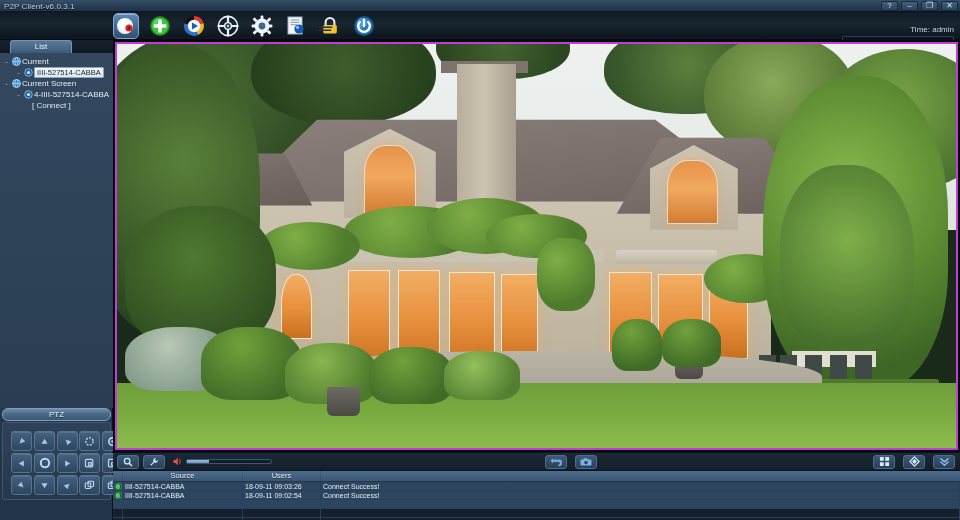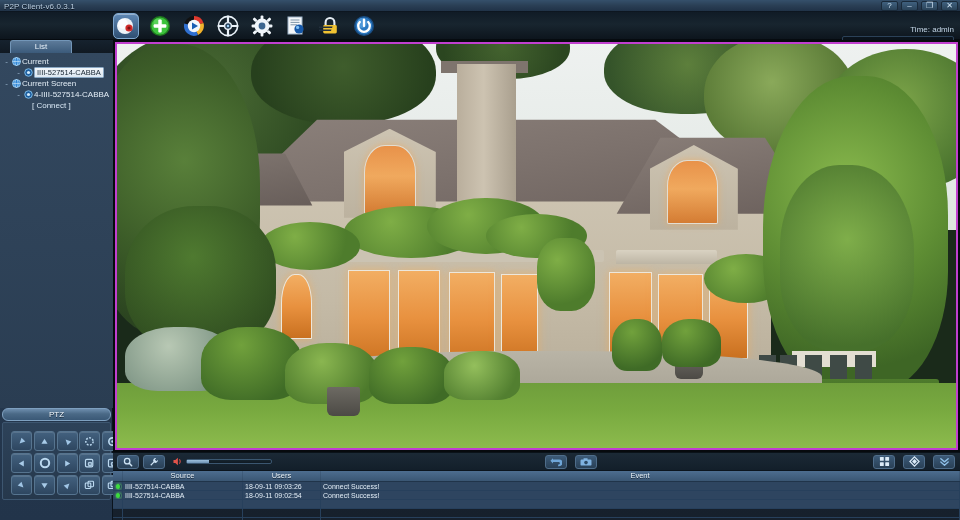--- a/index.html
+++ b/index.html
@@ -658,21 +658,20 @@
           <path d="M2 3 L6 6.4 L10 3 M2 6.6 L6 10 L10 6.6" fill="none" stroke="#8fc0e8" stroke-width="1.5" stroke-linecap="round" stroke-linejoin="round"></path>
         </svg>
     </div>
   </div>
 
   <div class="events">
     <div class="ev-head">
       <div class="c-stat"></div>
       <div class="c-src">Source</div>
       <div class="c-time">Users</div>
-      <div class="c-evt">Event</div>
     </div>
 
     <div class="ev-row">
       <div class="c-stat">
           <div class="dot"></div>
         </div>
       <div class="c-src">IIII-527514-CABBA</div>
       <div class="c-time">18-09-11 09:03:26</div>
       <div class="c-evt">Connect Success!</div>
     </div>

